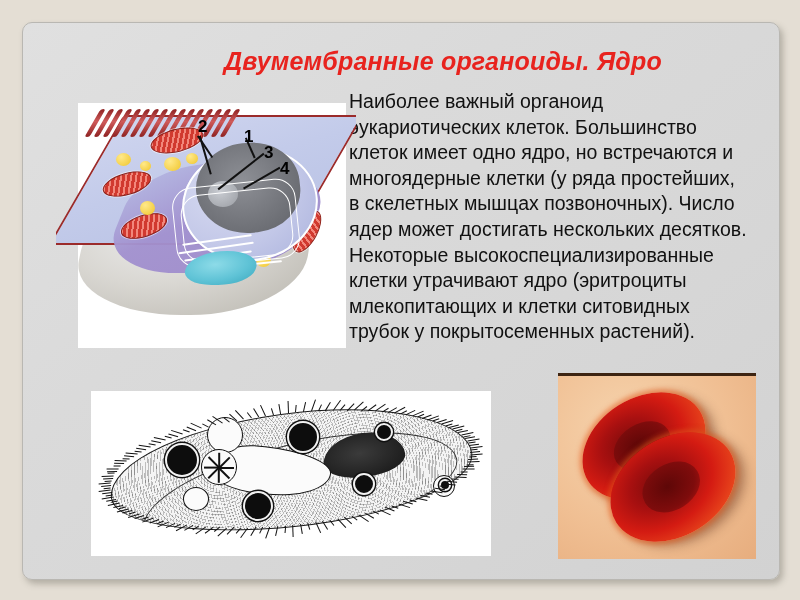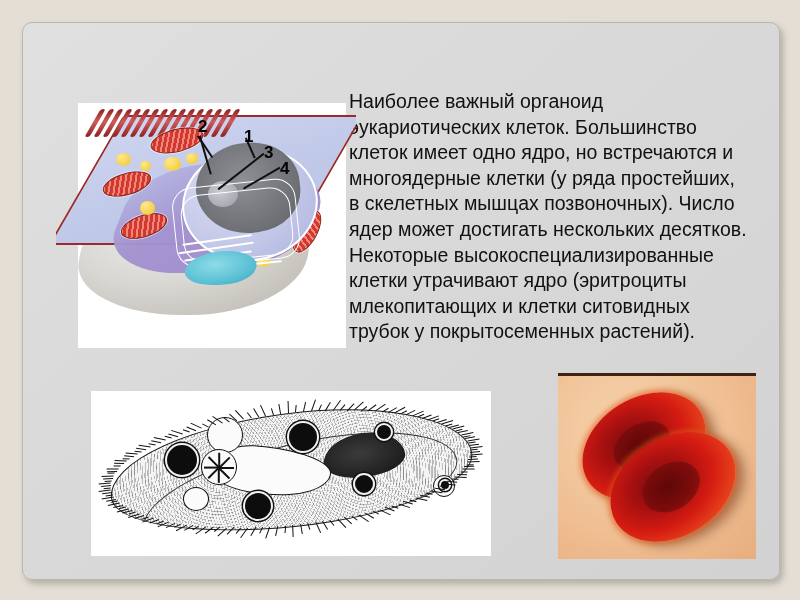--- a/index.html
+++ b/index.html
@@ -185,20 +185,21 @@
     background:radial-gradient(ellipse at 45% 45%,#5e0707 0%,#7e0c0c 60%,rgba(150,16,16,0) 100%);
   }
 </style>
 </head>
 <body>
 
 <div id="stage">
   <div class="slide">
     <div class="slide-inner">
 
+      <div class="title">Двумембранные органоиды. Ядро</div>
 
       <div class="body-text">Наиболее важный органоид эукариотических клеток. Большинство клеток имеет одно ядро, но встречаются и многоядерные клетки (у ряда простейших, в скелетных мышцах позвоночных). Число ядер может достигать нескольких десятков. Некоторые высокоспециализированные клетки утрачивают ядро (эритроциты млекопитающих и клетки ситовидных трубок у покрытосеменных растений).</div>
 
       <div id="cell-panel" class="panel">
         <div id="cell-photo">
           <div class="cellfig">
 
             <div class="slab-body"></div>
             <div class="slab-top"></div>
             <div class="cytosol"></div>

